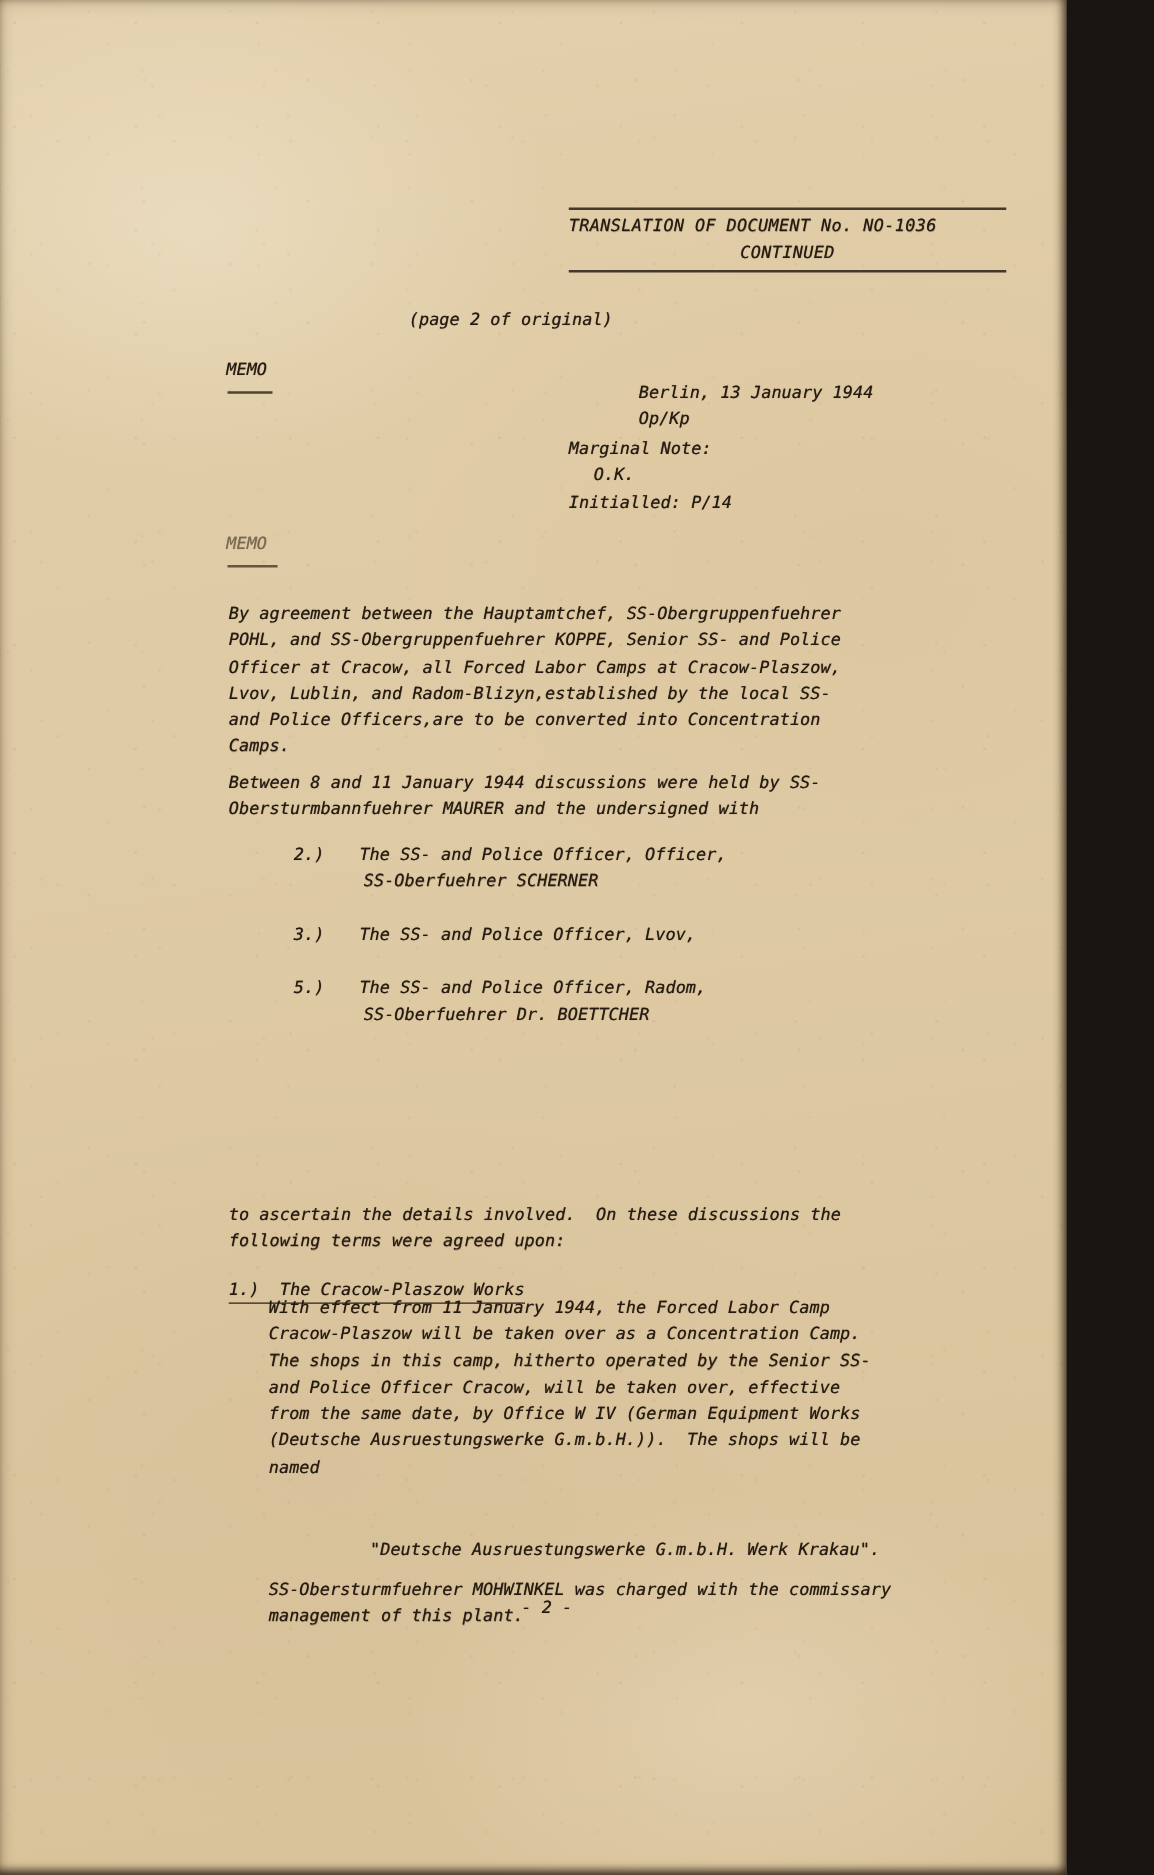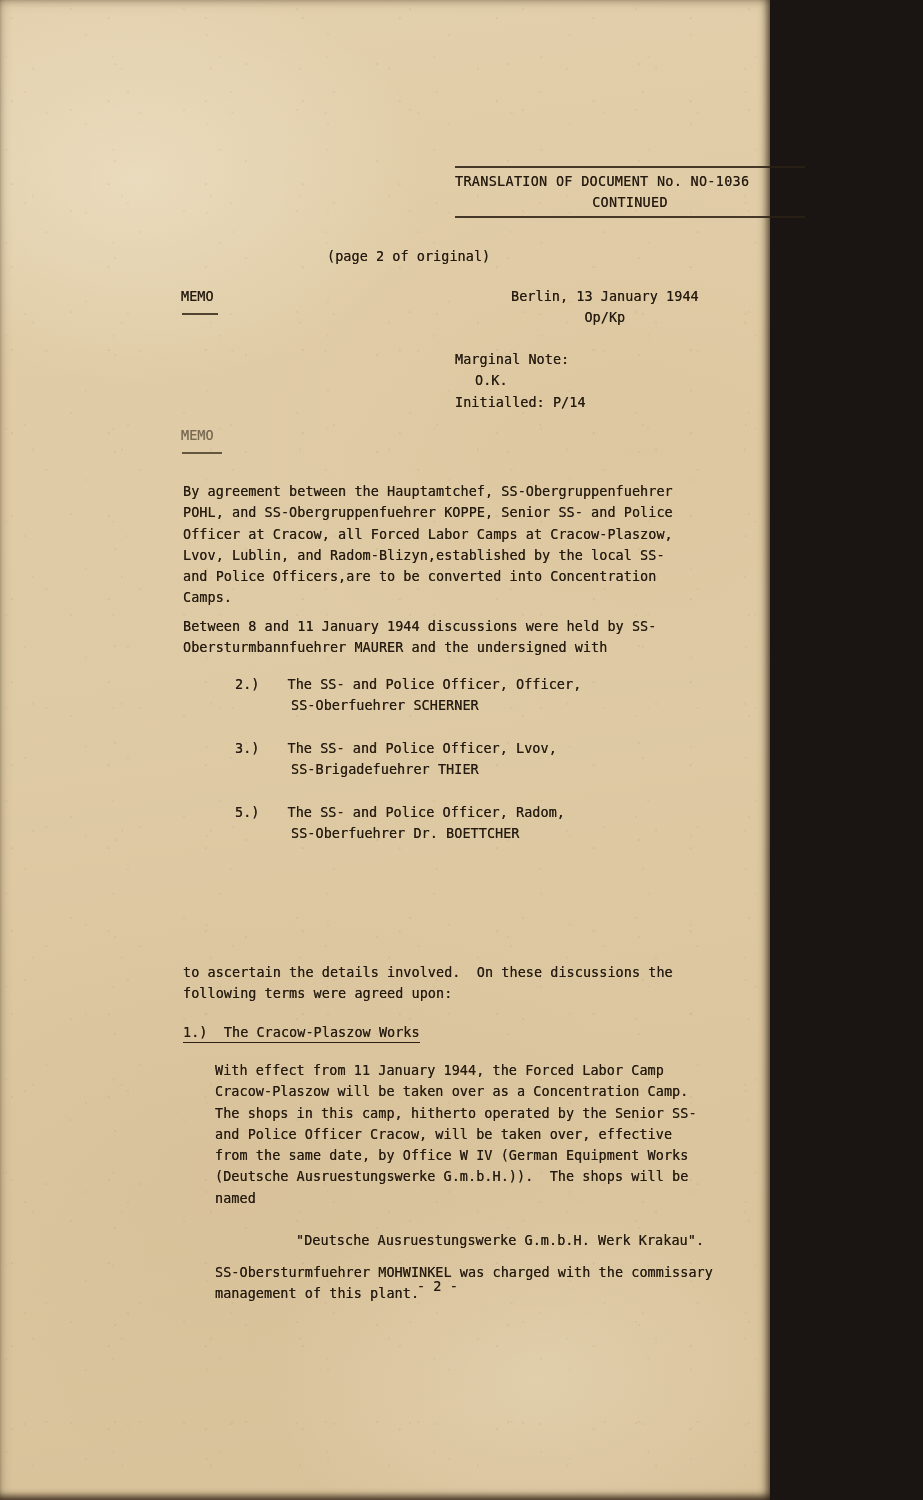--- a/index.html
+++ b/index.html
@@ -11,30 +11,31 @@
   body {
     width: 923px;
     height: 1500px;
     overflow: hidden;
     font-family: "DejaVu Sans Mono", "Liberation Mono", monospace;
   }
 
   
   #page {
     position: relative;
-    width: 770px;
+    width: 853px;
     height: 1500px;
     background:
       
       radial-gradient(ellipse 420px 300px at 18% 12%, rgba(255,250,238,.30), rgba(255,250,238,0) 70%),
       radial-gradient(ellipse 520px 380px at 82% 30%, rgba(214,188,150,.26), rgba(214,188,150,0) 72%),
       radial-gradient(ellipse 600px 420px at 30% 78%, rgba(208,180,140,.22), rgba(208,180,140,0) 70%),
       radial-gradient(ellipse 380px 260px at 70% 92%, rgba(255,248,232,.20), rgba(255,248,232,0) 72%),
       linear-gradient(172deg, #e3d0ad 0%, #e0ccA6 18%, #decaA4 45%, #dbc69f 72%, #d8c29a 100%);
     box-sizing: border-box;
+    font-style: italic;
   }
   
   #page::before {
     content: "";
     position: absolute;
     inset: 0;
     pointer-events: none;
     box-shadow:
       inset 0 -7px 7px -3px rgba(40,26,14,.78),
       inset -6px 0 8px -3px rgba(45,30,16,.72),
@@ -103,21 +104,21 @@
 
   #page-of-original { left: 327px; top: 246px; }
 
   #memo-label-1  { left: 181px; top: 286px; }
   #memo-rule-1   {
     position: absolute; z-index: 2;
     left: 182px; top: 313px; width: 36px;
     border-top: 2.2px solid #302416; opacity: .82;
   }
 
-  #dateline      { left: 511px; top: 286px; text-align: center; }
+  #dateline      { left: 511px; top: 304px; }
 
   #marginal      { left: 455px; top: 349px; }
 
   #memo-label-2  { left: 181px; top: 425px; }
   #memo-rule-2   {
     position: absolute; z-index: 2;
     left: 182px; top: 452px; width: 40px;
     border-top: 2.2px solid #302416; opacity: .70;
   }
 
@@ -131,21 +132,21 @@
   #para-ascertain { left: 183px; top: 962px; }
 
   #section-heading {
     left: 183px; top: 1022px;
   }
   #section-heading .uline {
     border-bottom: 1.7px solid #2d2115;
     padding-bottom: 1.5px;
   }
 
-  #para-works     { left: 215px; top: 1060px; }
+  #para-works     { left: 215px; top: 1036px; }
   #quoted-name    { left: 296px; top: 1230px; }
   #para-mohwinkel { left: 215px; top: 1262px; }
   #page-number    { left: 417px; top: 1276px; }
 
   
   .faint   { opacity: .55; }
 </style>
 </head>
 <body>
 
@@ -190,21 +191,20 @@
   <div class="row" id="officer-list">
 
 
     <div class="officer">
       <div class="tw"><span>2.)</span><span style="display:inline-block;width:28px;"></span><span>The SS- and Police Officer, Officer,</span></div>
       <div class="tw" style="padding-left:56px;">SS-Oberfuehrer SCHERNER</div>
     </div>
 
     <div class="officer">
       <div class="tw"><span>3.)</span><span style="display:inline-block;width:28px;"></span><span>The SS- and Police Officer, Lvov,</span></div>
-      <div class="tw" style="padding-left:56px;">SS-Brigadefuehrer THIER</div>
     </div>
 
 
     <div class="officer">
       <div class="tw"><span>5.)</span><span style="display:inline-block;width:28px;"></span><span>The SS- and Police Officer, Radom,</span></div>
       <div class="tw" style="padding-left:56px;">SS-Oberfuehrer Dr. BOETTCHER</div>
     </div>
 
   </div>
 

